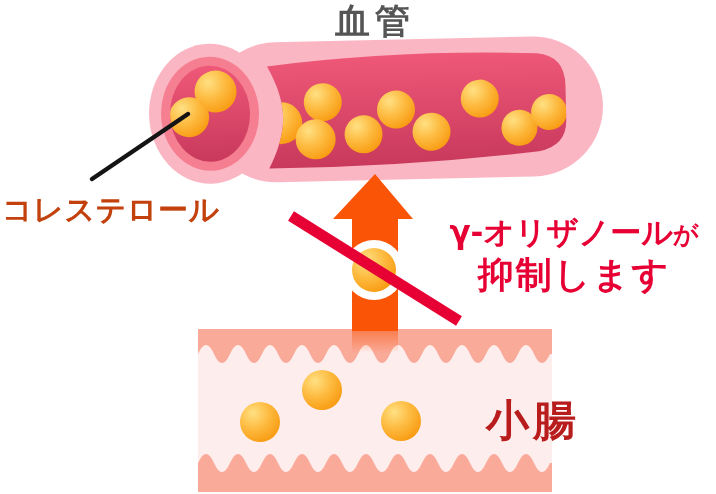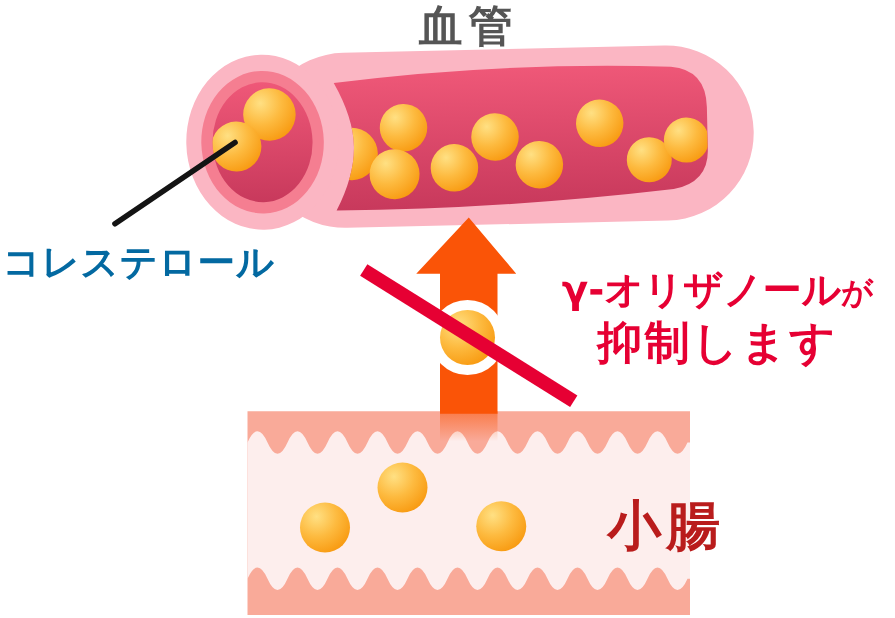--- a/index.html
+++ b/index.html
@@ -4,21 +4,21 @@
 <style>
   html,body{margin:0;padding:0;background:#ffffff;}
   .stage{
     position:relative;width:716px;height:494px;background:#ffffff;
     overflow:hidden;font-family:"DejaVu Sans","Liberation Sans",sans-serif;padding-left:37px;
   }
   .stage svg{position:absolute;left:0;top:0;}
   .lbl{position:absolute;font-weight:bold;white-space:nowrap;}
   .lbl-vessel{left:295px;top:-2px;width:160px;text-align:center;
     font-size:35px;letter-spacing:5px;color:#555555;}
-  .lbl-cholesterol{left:2px;top:190px;font-size:30px;color:#0369a1;letter-spacing:0.5px;}
+  .lbl-cholesterol{left:2px;top:190px;font-size:30px;color:#c2410c;letter-spacing:0.5px;}
   .lbl-intestine{left:486px;top:392px;font-size:43px;letter-spacing:4px;color:#b91c1c;}
   .lbl-inhibit{left:428px;top:214px;width:292px;text-align:center;
     color:#e60033;line-height:1.2;}
   .lbl-inhibit .l1{font-size:31px;font-weight:bold;}
   .lbl-inhibit .particle{font-size:25px;}
   .lbl-inhibit .l2{font-size:36px;font-weight:bold;letter-spacing:2px;margin-top:2px;}
 </style>
 </head>
 <body>
 

